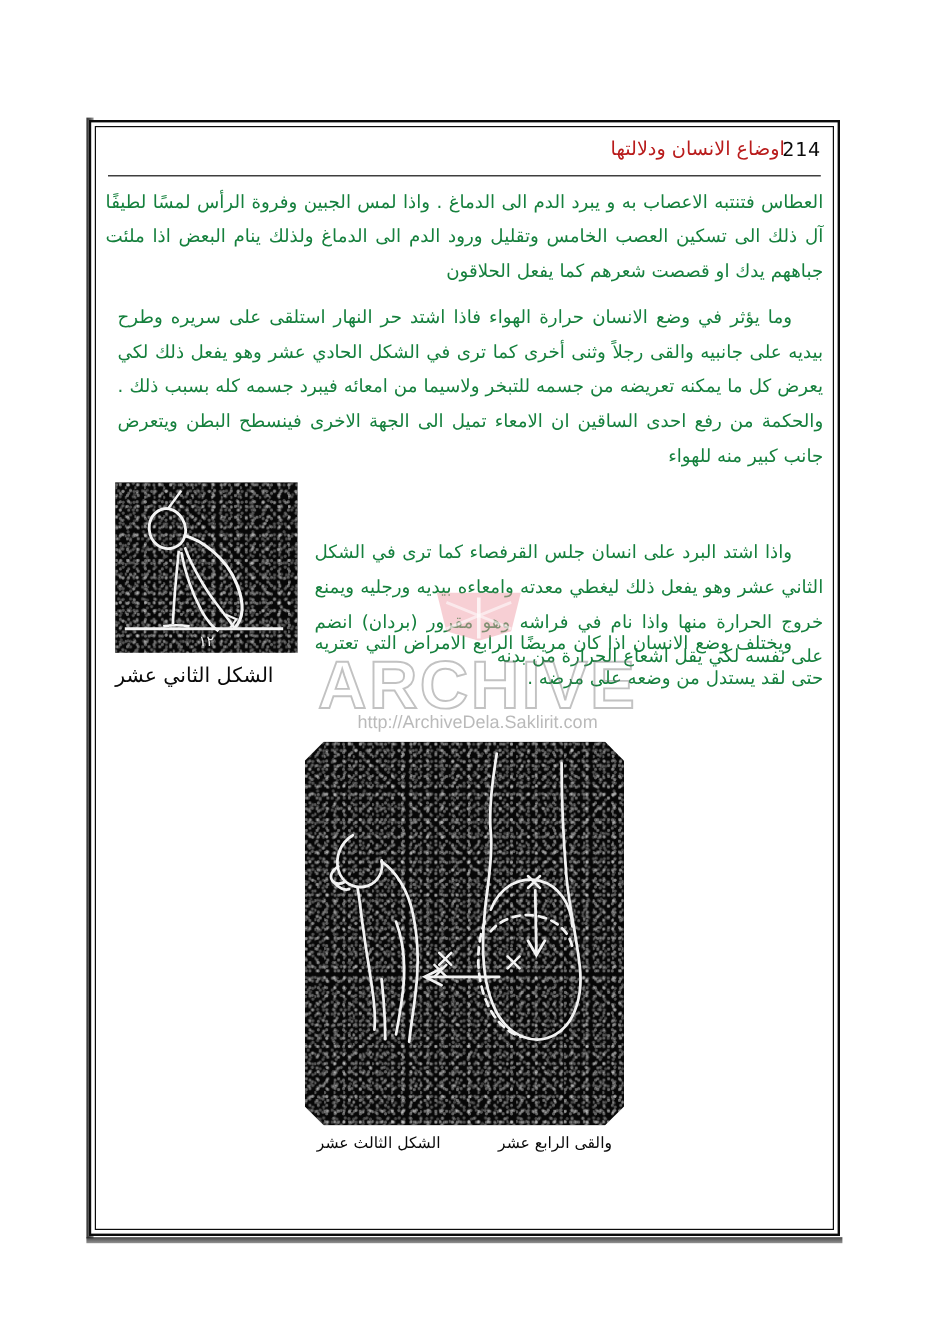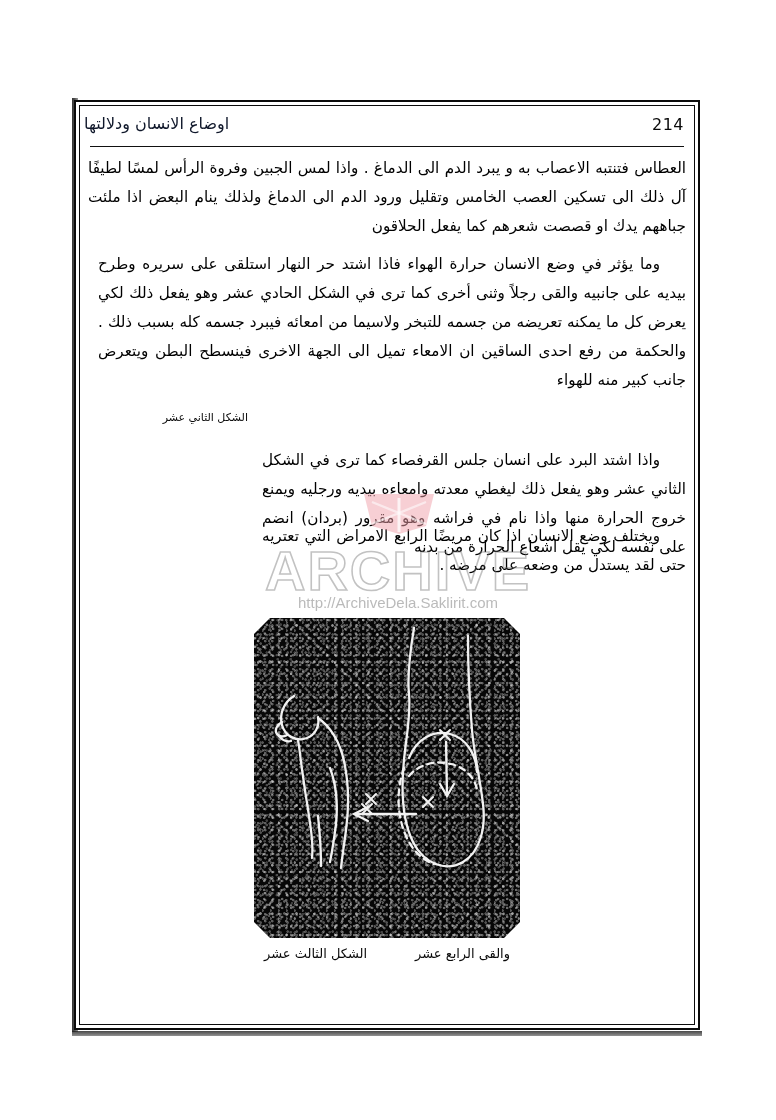--- a/index.html
+++ b/index.html
@@ -75,39 +75,39 @@
     right: 6px;
     top: 5px;
     font-size: 16px;
     letter-spacing: .5px;
     color: #0a0a0a;
   }
   #head-title {
     position: absolute;
     left: 0; right: 0;
     top: 4px;
-    text-align: left;
+    text-align: right;
     font-size: 16px;
-    color: #0f172a;
+    color: #b91c1c;
     padding-right: 36px;
   }
   #head-rule {
     position: absolute;
     left: 14px; right: 14px;
     top: 44px;
     height: 1px;
     background: #111;
   }
 
   
   .body-col {
     position: absolute;
     direction: rtl;
     text-align: justify;
-    color: #000000;
+    color: #15803d;
     font-size: 15.2px;
     line-height: 29px;
   }
   .para { margin: 0 0 0 0; }
   .para.indented { text-indent: 26px; }
 
   #para-one {
     left: 12px;
     right: 12px;
     top: 52px;
@@ -153,23 +153,23 @@
       radial-gradient(circle at 91% 47%, rgba(255,255,255,.24) 0 1px, transparent 1.6px),
       radial-gradient(circle at 45% 93%, rgba(255,255,255,.22) 0 1px, transparent 1.6px);
     background-size: 9px 9px, 11px 11px, 7px 7px, 13px 13px, 8px 8px,
                      10px 10px, 12px 12px, 9px 9px, 14px 14px, 11px 11px;
   }
   #fig12-plate {
     width: 152px;
     height: 142px;
   }
   .fig-caption {
-    text-align: right;
-    direction: rtl;
-    font-size: 11px;
+    text-align: left;
+    direction: rtl;
+    font-size: 17px;
     color: #090909;
     margin-top: 9px;
   }
 
   
   #figure-large {
     position: absolute;
     left: 178px;
     top: 516px;
     width: 266px;
@@ -269,20 +269,44 @@
 
     <div class="body-col" id="para-one">
       <p class="para">العطاس فتنتبه الاعصاب به و يبرد الدم الى الدماغ . واذا لمس الجبين وفروة الرأس لمسًا لطيفًا آل ذلك الى تسكين العصب الخامس وتقليل ورود الدم الى الدماغ ولذلك ينام البعض اذا ملئت جباههم يدك او قصصت شعرهم كما يفعل الحلاقون</p>
     </div>
 
     <div class="body-col" id="para-two">
       <p class="para indented">وما يؤثر في وضع الانسان حرارة الهواء فاذا اشتد حر النهار استلقى على سريره وطرح بيديه على جانبيه والقى رجلاً وثنى أخرى كما ترى في الشكل الحادي عشر وهو يفعل ذلك لكي يعرض كل ما يمكنه تعريضه من جسمه للتبخر ولاسيما من امعائه فيبرد جسمه كله بسبب ذلك . والحكمة من رفع احدى الساقين ان الامعاء تميل الى الجهة الاخرى فينسطح البطن ويتعرض جانب كبير منه للهواء</p>
     </div>
 
     <div id="figure-twelve">
+      <div id="fig12-plate" class="halftone">
+        <svg width="152" height="142" viewBox="0 0 152 142">
+
+          <path d="M33 26 C26 33 27 46 35 52 C43 58 55 55 58 45 C61 35 54 24 45 22 C40 21 36 23 33 26 Z" fill="none" stroke="#f4f4f4" stroke-width="2.4"></path>
+
+          <path d="M44 22 L55 7" fill="none" stroke="#f4f4f4" stroke-width="2"></path>
+
+          <path d="M57 44 C72 48 92 62 101 84 C108 101 107 114 99 122" fill="none" stroke="#f4f4f4" stroke-width="2.6"></path>
+
+          <path d="M58 54 C63 68 74 88 85 102 C91 110 96 116 99 121" fill="none" stroke="#f4f4f4" stroke-width="2.2"></path>
+
+          <path d="M55 58 C58 74 64 92 72 107 C77 116 82 121 86 124" fill="none" stroke="#f4f4f4" stroke-width="2.2"></path>
+
+          <path d="M53 57 C51 76 49 98 48 118" fill="none" stroke="#f4f4f4" stroke-width="2.2"></path>
+
+          <path d="M40 120 C46 119 56 119 62 120" fill="none" stroke="#f4f4f4" stroke-width="2.2"></path>
+
+          <path d="M92 110 L101 114 L96 121" fill="none" stroke="#f4f4f4" stroke-width="1.8"></path>
+
+          <path d="M8 122 L140 122" fill="none" stroke="#f4f4f4" stroke-width="2.4"></path>
+
+          <text x="76" y="136" fill="#f2f2f2" font-size="12" font-family="DejaVu Sans, sans-serif" text-anchor="middle">١٢</text>
+        </svg>
+      </div>
       <div class="fig-caption">الشكل الثاني عشر</div>
     </div>
 
     <div class="body-col" id="para-three">
       <p class="para indented">واذا اشتد البرد على انسان جلس القرفصاء كما ترى في الشكل الثاني عشر وهو يفعل ذلك ليغطي معدته وامعاءه بيديه ورجليه ويمنع خروج الحرارة منها واذا نام في فراشه وهو مقرور (بردان) انضم على نفسه لكي يقل اشعاع الحرارة من بدنه</p>
     </div>
 
     <div class="body-col" id="para-four">
       <p class="para indented">ويختلف وضع الانسان اذا كان مريضًا الرابع الامراض التي تعتريه حتى لقد يستدل من وضعه على مرضه .</p>
     </div>

